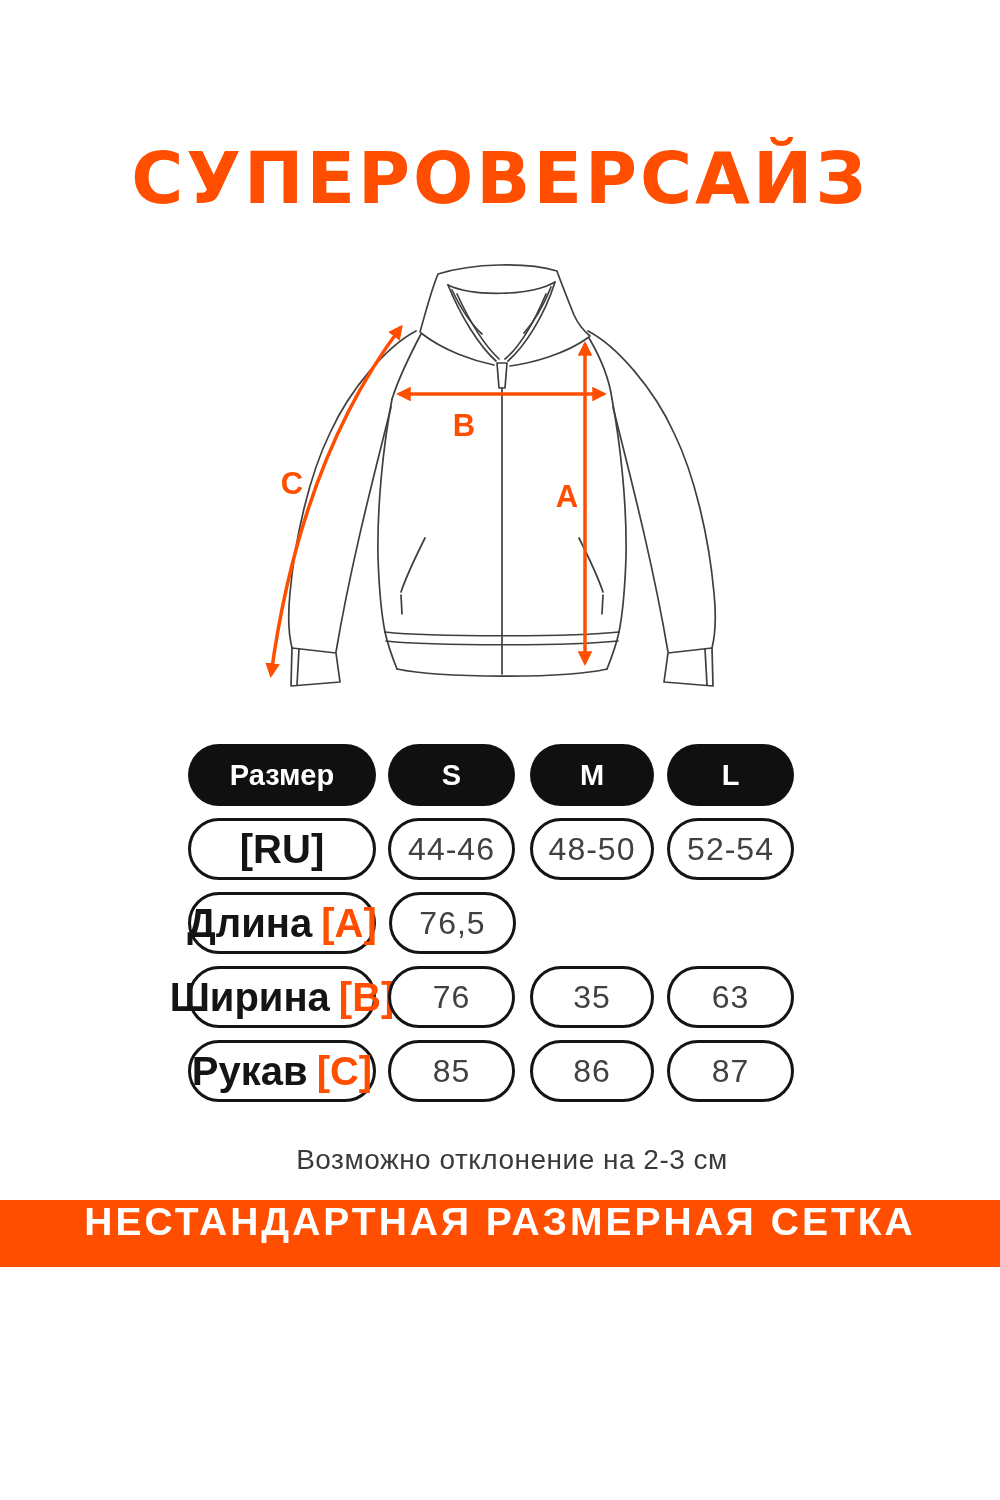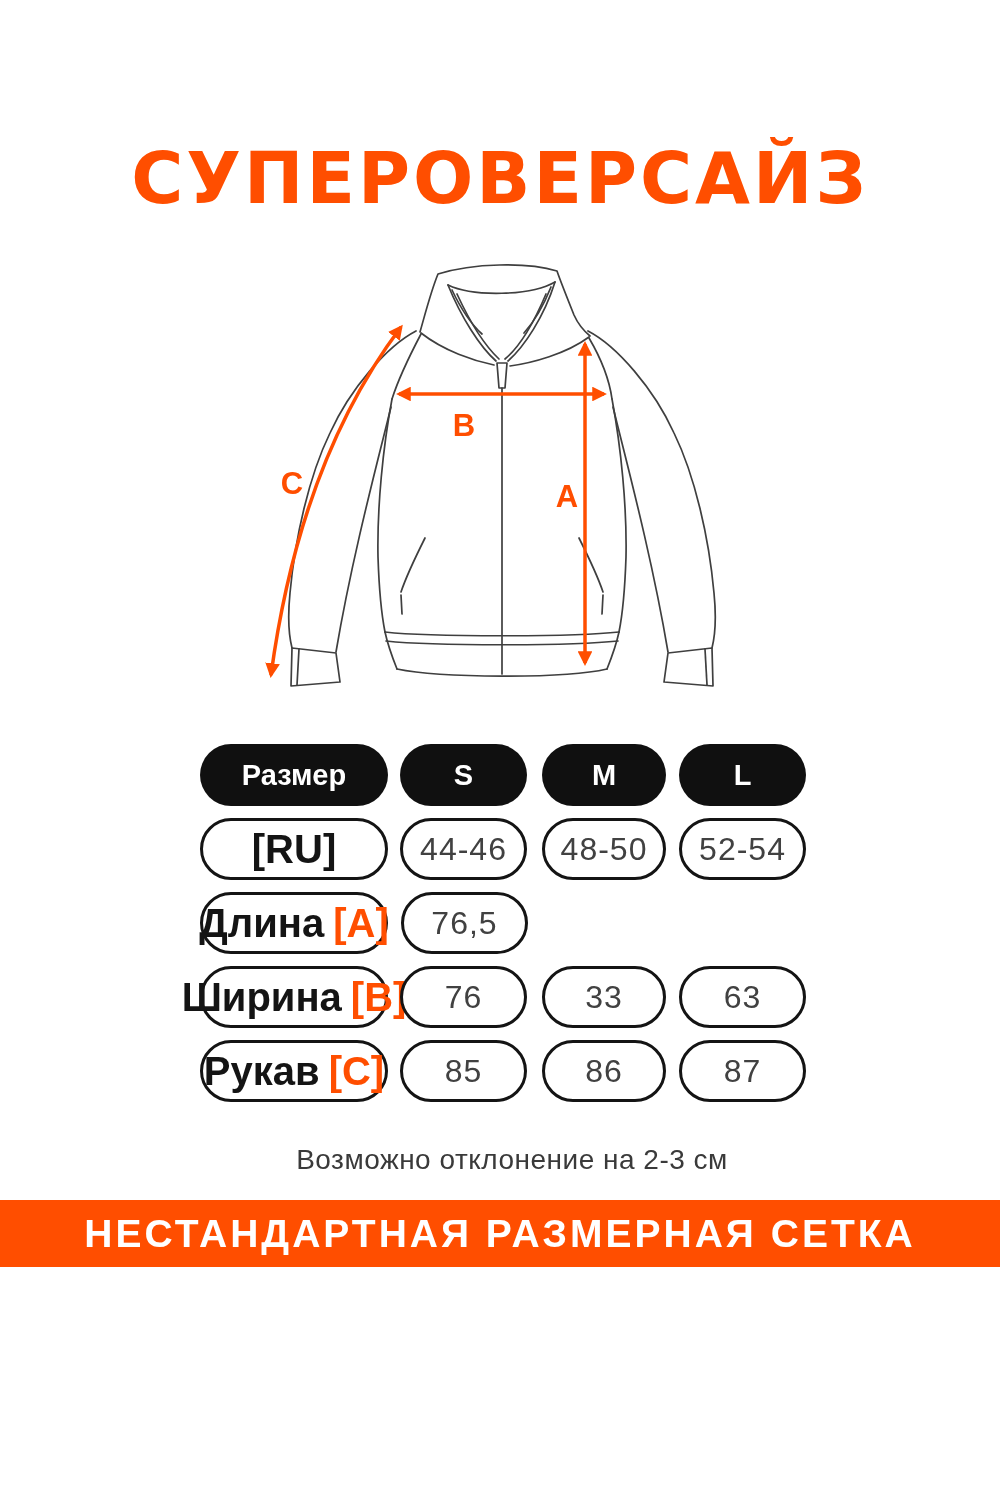--- a/index.html
+++ b/index.html
@@ -11,21 +11,21 @@
   .title {
     position:absolute; top:143px; left:0; width:1000px;
     text-align:center; line-height:1;
     font-family:"DejaVu Sans","Liberation Sans",sans-serif;
     font-weight:bold; font-size:71px; letter-spacing:3px;
     color:#FF4E00; white-space:nowrap;
   }
   .diagram {
     position:absolute; left:235px; top:255px; width:530px; height:450px;
   }
-  .size-table { position:absolute; left:200px; top:744px; width:606px; }
+  .size-table { position:absolute; left:188px; top:744px; width:606px; }
   .trow { display:flex; height:62px; margin-bottom:12px; }
   .pill {
     box-sizing:border-box; height:62px; border-radius:31px;
     display:flex; align-items:center; justify-content:center;
     white-space:nowrap;
   }
   .c-label { width:188px; }
   .c-s { width:127px; margin-left:12px; }
   .c-m { width:124px; margin-left:15px; }
   .c-l { width:127px; margin-left:13px; }
@@ -42,21 +42,21 @@
   }
   .marker { color:#FF4E00; font-weight:bold; margin-left:9px; }
   .marker:empty { display:none; }
   .note {
     position:absolute; top:1144px; left:12px; width:1000px;
     text-align:center; font-size:28px; color:#3a3a3a;
     letter-spacing:0.5px;
   }
   .banner {
     position:absolute; top:1200px; left:0; width:1000px; height:67px;
-    background:#FF4E00; display:flex; align-items:center; justify-content:center;
+    background:#FF4E00; display:flex; align-items:flex-start; justify-content:center;
   }
   .banner-text {
     color:#ffffff; font-weight:bold; font-size:39px; letter-spacing:3px;
     white-space:nowrap;
   }
   svg text.meas {
     font-family:"Liberation Sans",sans-serif; font-weight:bold;
     font-size:31px; fill:#FF4E00;
   }
 </style>
@@ -151,21 +151,21 @@
       </div>
       <div class="pill light c-l">76,5</div>
     </div>
 
     <div class="trow">
       <div class="pill light rlabel c-label">
         <span>Ширина</span>
         <span class="marker">[B]</span>
       </div>
       <div class="pill light c-s">76</div>
-      <div class="pill light c-m">33</div>
+      <div class="pill light c-m">35</div>
       <div class="pill light c-l">63</div>
     </div>
 
     <div class="trow">
       <div class="pill light rlabel c-label">
         <span>Рукав</span>
         <span class="marker">[C]</span>
       </div>
       <div class="pill light c-s">85</div>
       <div class="pill light c-m">86</div>

